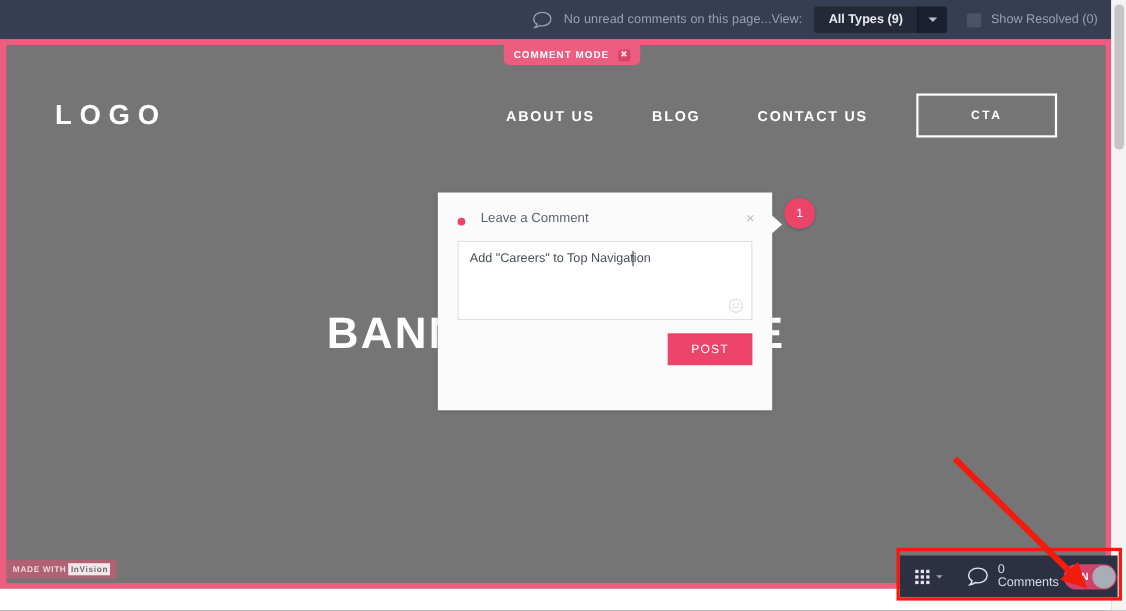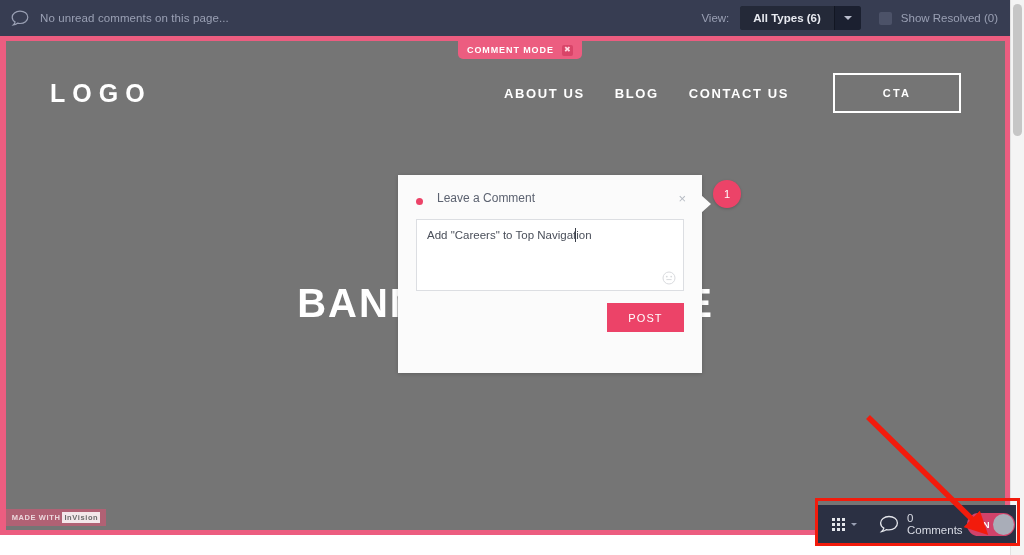--- a/index.html
+++ b/index.html
@@ -31,20 +31,21 @@
     background: #373d52;
     display: flex;
     align-items: center;
     box-sizing: border-box;
   }
   .topbar-left {
     display: flex;
     align-items: center;
     padding-left: 10px;
     flex: 1;
+    justify-content: flex-end;
   }
   .bubble-icon {
     width: 20px; height: 20px;
     display: flex; align-items: center; justify-content: center;
     margin-right: 10px;
   }
   .bubble-icon svg { display: block; }
   .topbar-status {
     color: #9aa0b4;
     font-size: 11.5px;
@@ -178,21 +179,21 @@
     align-items: center;
     justify-content: center;
     color: #ffd9e2;
     font-size: 8px;
     line-height: 1;
   }
 
   
   .site-header {
     position: absolute;
-    left: 0; top: 12px;
+    left: 0; top: 24px;
     width: 100%;
     height: 80px;
     display: flex;
     align-items: center;
     padding: 0 44px 0 44px;
     box-sizing: border-box;
     justify-content: flex-end;
   }
   .logo {
     color: #ffffff;
@@ -205,20 +206,21 @@
     display: flex;
     align-items: center;
   }
   .nav-link {
     color: #ffffff;
     font-size: 13px;
     font-weight: bold;
     letter-spacing: 1.6px;
     margin-right: 30px;
     text-decoration: none;
+    margin-left: 22px;
   }
   .cta-button {
     width: 124px;
     height: 36px;
     border: 2px solid #ffffff;
     display: flex;
     align-items: center;
     justify-content: center;
     margin-left: 14px;
   }
@@ -490,21 +492,21 @@
       <span class="bubble-icon">
         <svg width="18" height="17" viewBox="0 0 18 17">
           <path d="M9 1.2C4.6 1.2 1.2 3.9 1.2 7.2c0 1.9 1.1 3.6 2.9 4.7-.2 1.1-.8 2.2-1.8 3.1 1.6-.2 3.1-.9 4.2-1.8.8.2 1.6.3 2.5.3 4.4 0 7.8-2.7 7.8-6.3S13.4 1.2 9 1.2z" fill="none" stroke="#9aa0b4" stroke-width="1.2"></path>
         </svg>
       </span>
       <span class="topbar-status">No unread comments on this page...</span>
     </div>
     <div class="topbar-right">
       <span class="view-label">View:</span>
       <div class="type-select">
-        <span class="type-select-value">All Types (6)</span>
+        <span class="type-select-value">All Types (9)</span>
         <span class="type-select-caret">
           <i class="caret-down"></i>
         </span>
       </div>
       <div class="show-resolved">
         <span class="checkbox"></span>
         <span class="show-resolved-label">Show Resolved (0)</span>
       </div>
     </div>
   </div>

